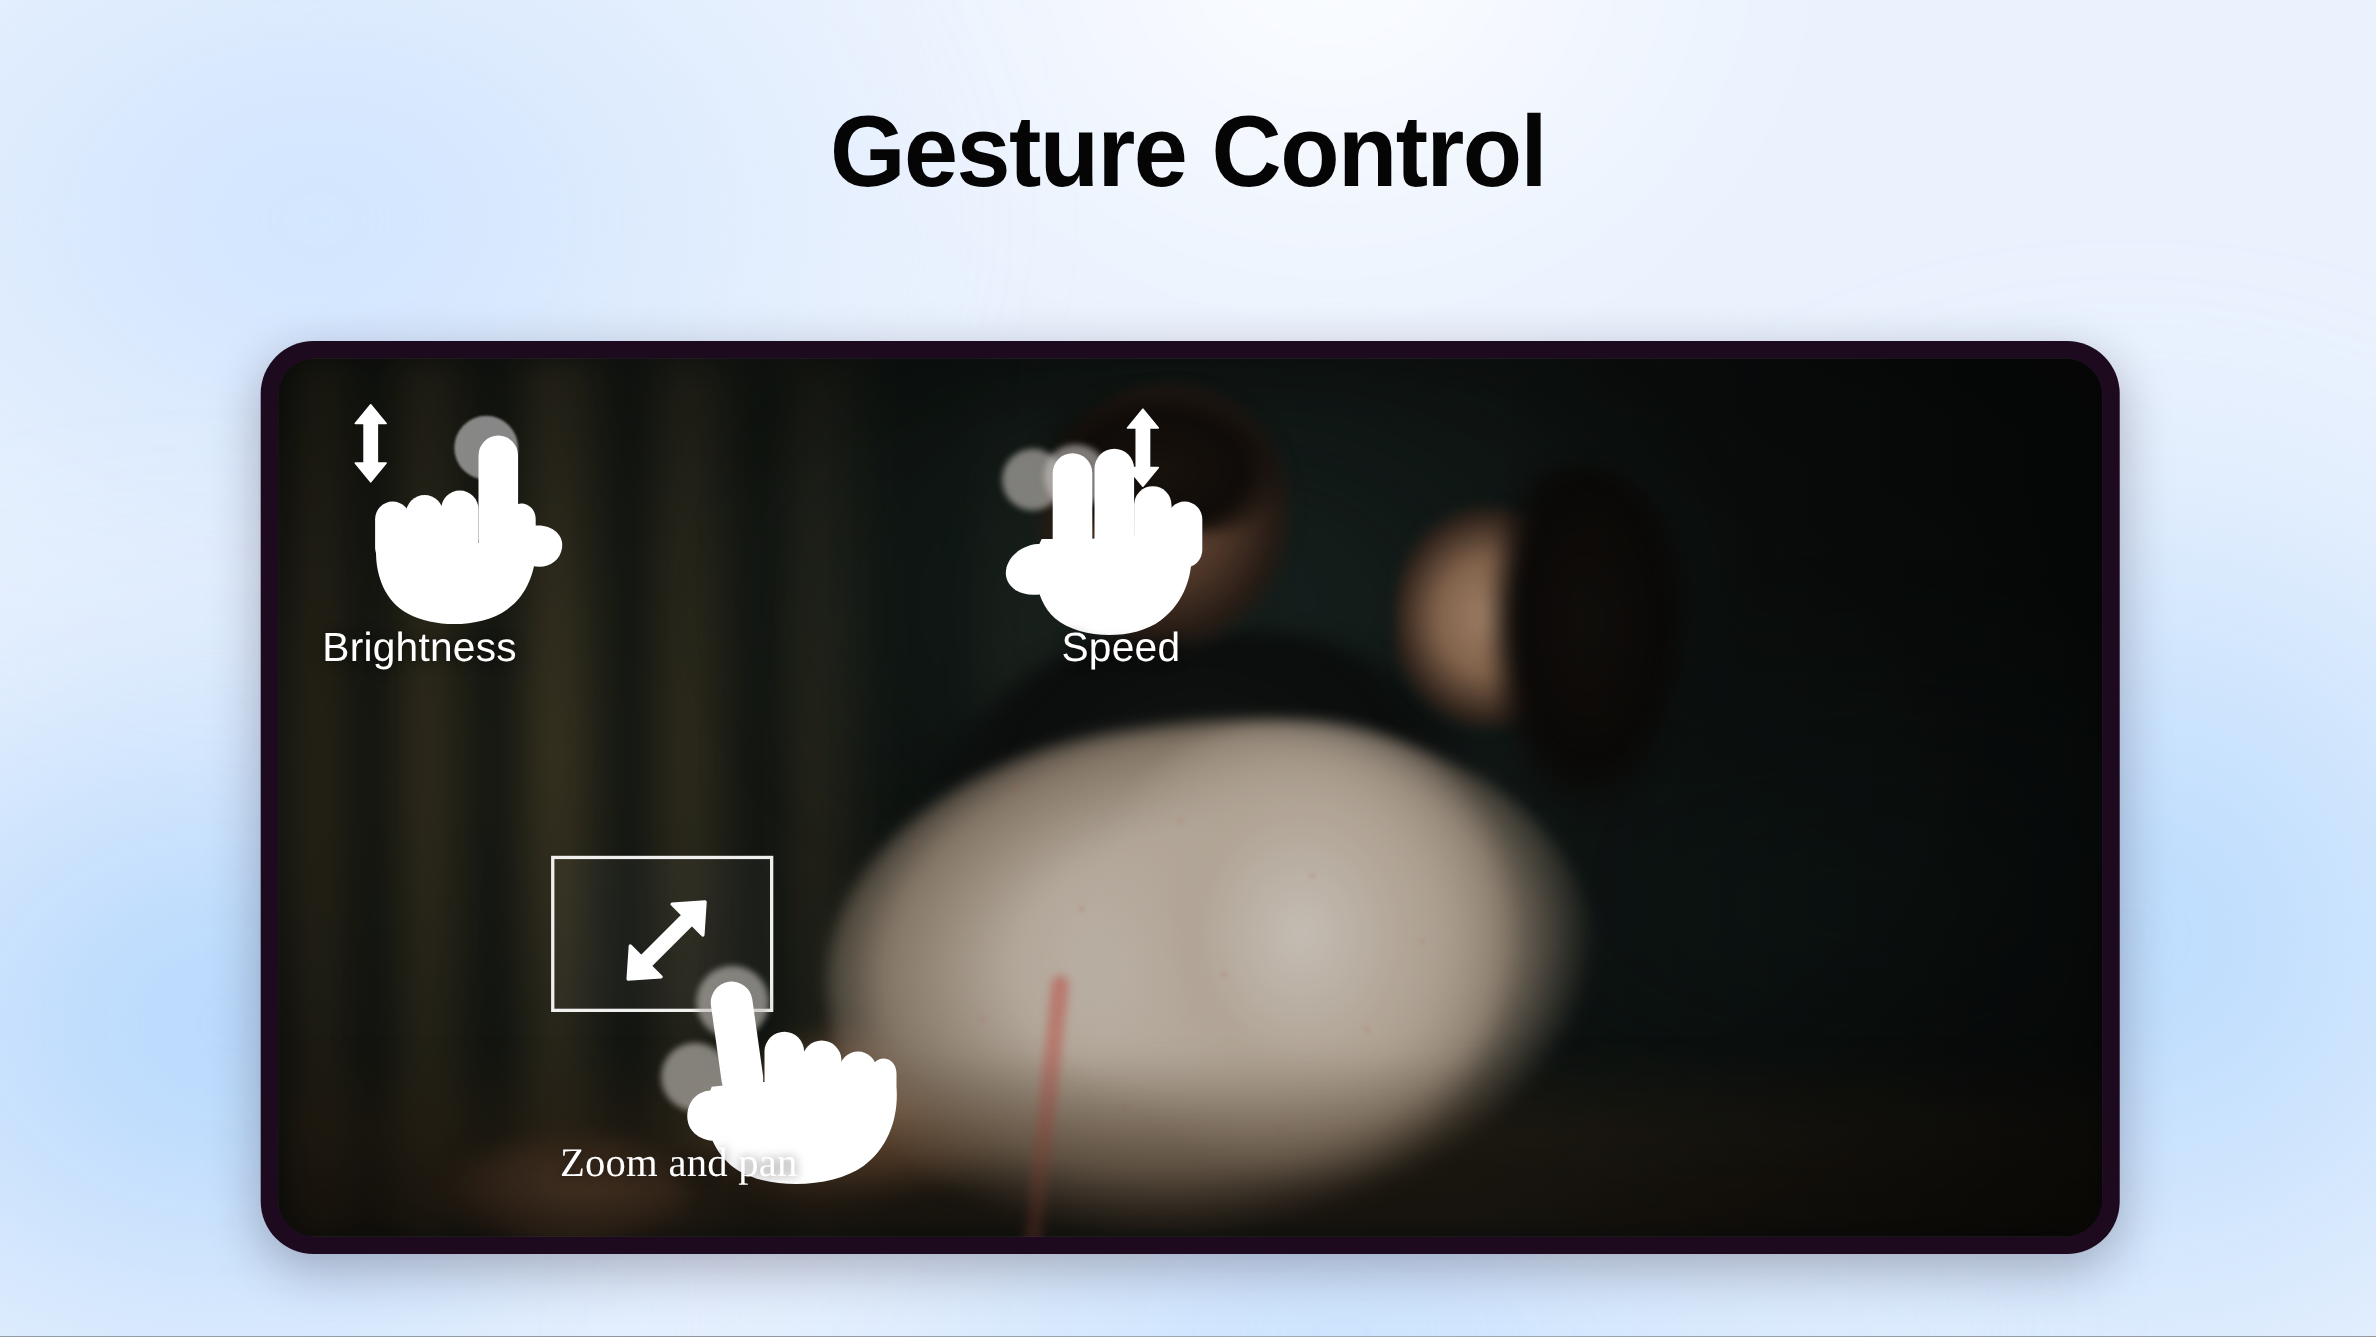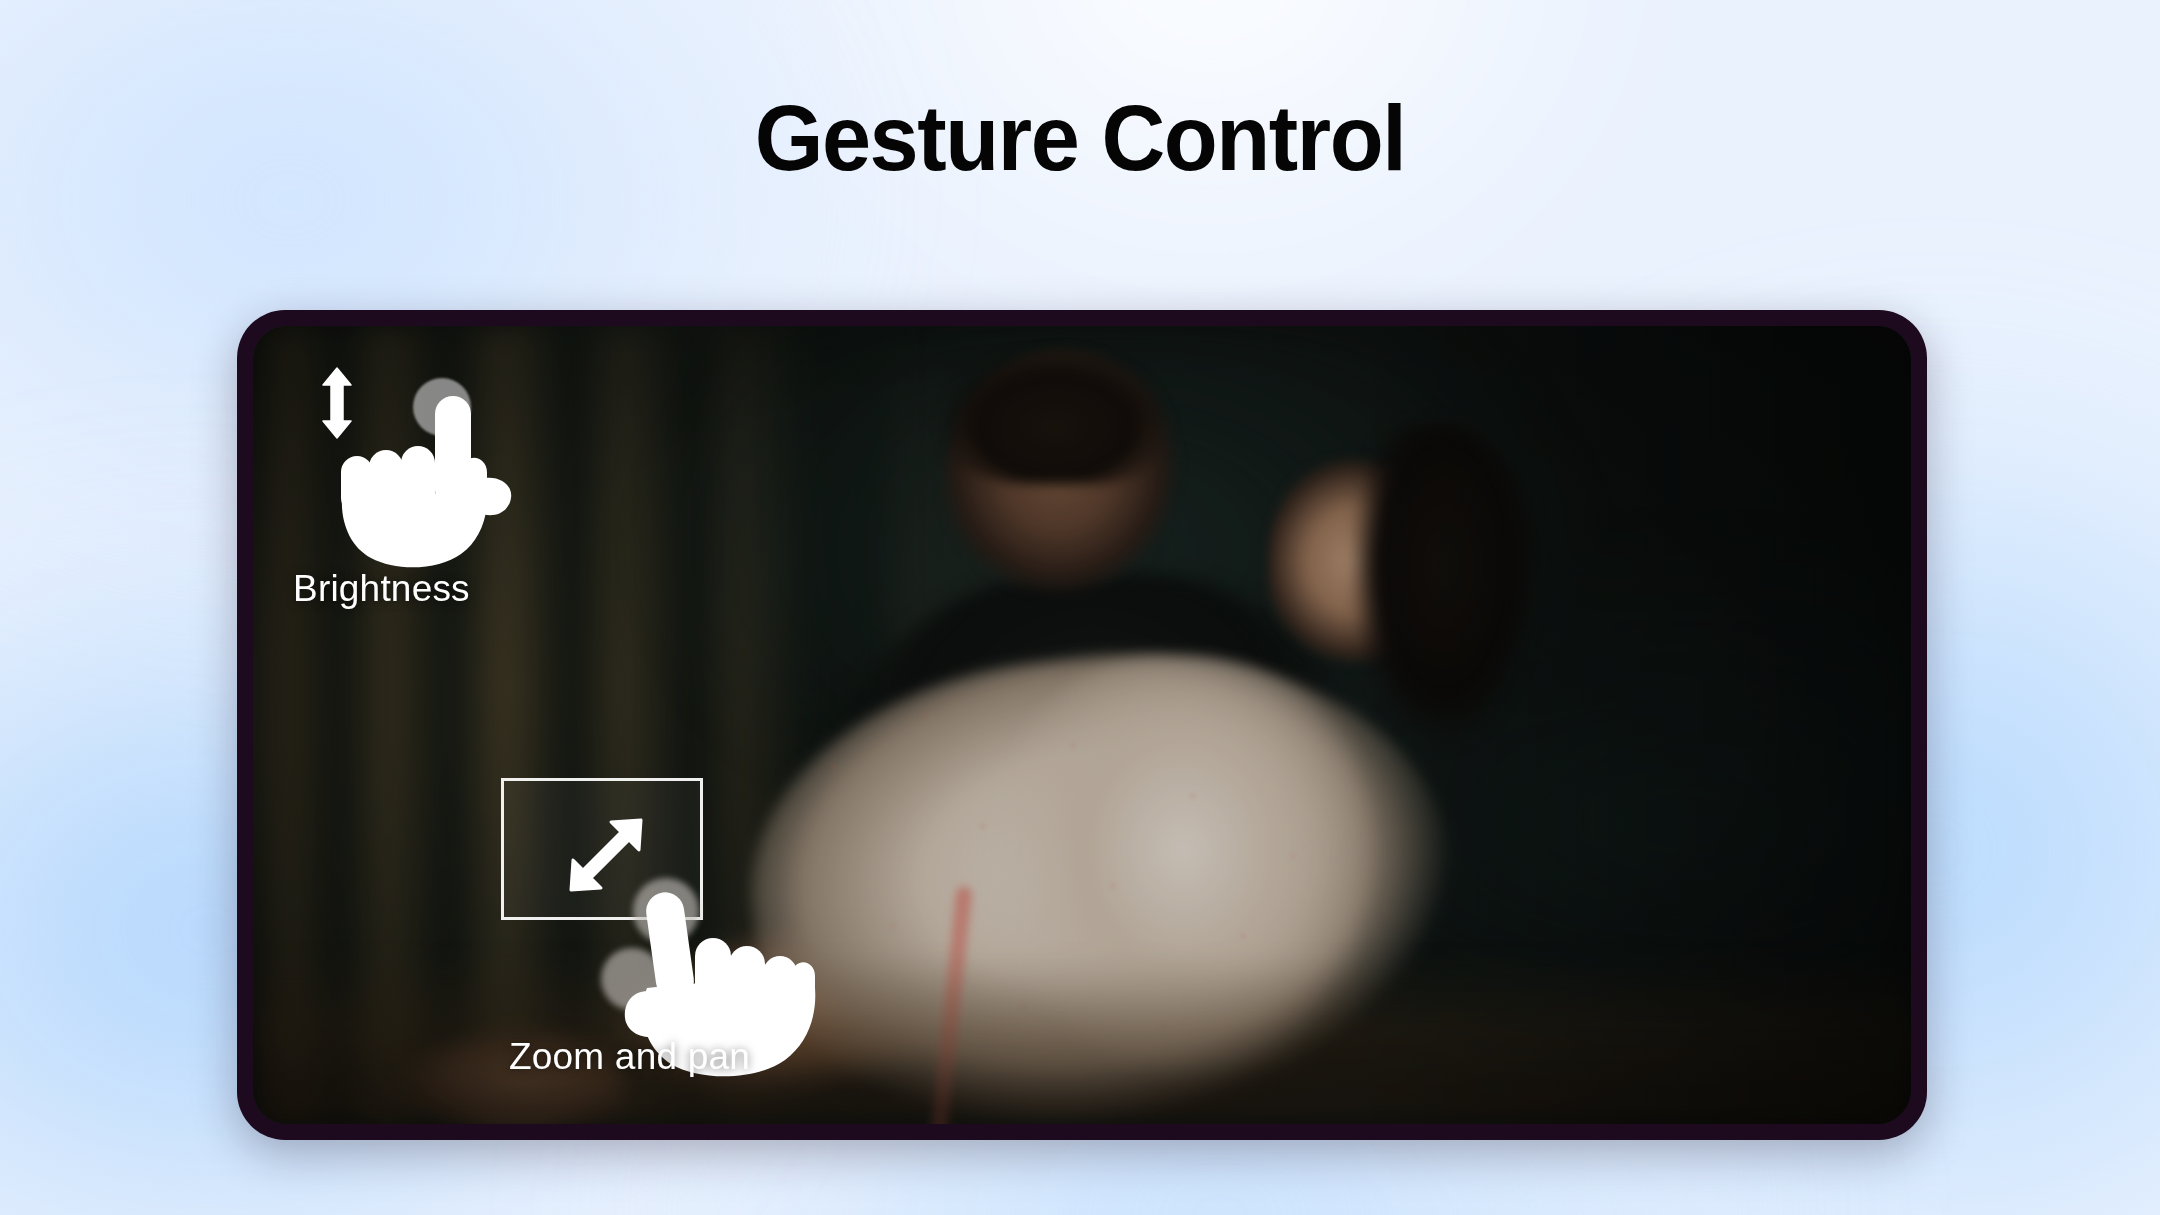--- a/index.html
+++ b/index.html
@@ -311,20 +311,48 @@
                      C146 146 154 120 152 96 L152 78
                      C152 66 140 60 132 66 L120 76 L112 100 Z"></path>
 
             <path d="M150 84 C166 82 178 92 176 104 C174 118 160 124 148 120 Z"></path>
           </g>
         </svg>
 
         <div class="g-label" style="left:0px; top:212px;">Brightness</div>
       </div>
 
+      <div class="gesture" style="left:500px; top:30px; width:400px; height:300px;">
+
+        <svg class="arrow-svg" style="left:268px; top:14px;" width="36" height="74" viewBox="0 0 36 74">
+          <path d="M18 2 L32 19 L24 19 L24 55 L32 55 L18 72 L4 55 L12 55 L12 19 L4 19 Z" fill="#ffffff" stroke="#ffffff" stroke-width="1.5" stroke-linejoin="round"></path>
+        </svg>
+
+        <div class="tap-blob soft" style="left:196px; top:48px; width:58px; height:58px;"></div>
+        <div class="tap-blob soft" style="left:158px; top:52px; width:56px; height:56px;"></div>
+
+        <svg class="hand-svg" style="left:150px; top:48px;" width="190" height="180" viewBox="0 0 190 180">
+          <g fill="#ffffff">
+
+            <rect x="92" y="4" width="36" height="104" rx="18"></rect>
+            <rect x="54" y="8" width="36" height="100" rx="18"></rect>
+
+            <rect x="128" y="38" width="34" height="72" rx="17"></rect>
+            <rect x="158" y="52" width="32" height="60" rx="16"></rect>
+
+            <path d="M44 86 C34 104 36 140 56 158 C80 178 128 178 152 160
+                     C174 144 182 118 180 94 L180 80
+                     C180 70 170 64 162 70 L150 82 L86 86 Z"></path>
+
+            <path d="M56 92 C36 86 16 96 12 112 C8 128 24 140 44 136 Z"></path>
+          </g>
+        </svg>
+
+        <div class="g-label" style="left:212px; top:212px;">Speed</div>
+      </div>
 
 
       <div class="gesture" style="left:230px; top:440px; width:520px; height:360px;">
 
         <div id="zoom-rect" style="left:18px; top:12px; width:202px; height:142px;"></div>
 
         <svg class="arrow-svg" style="left:82px; top:48px;" width="82" height="82" viewBox="0 0 82 82">
           <path d="M76 6 L74 36 L64 26 L26 64 L36 74 L6 76 L8 46 L18 56 L56 18 L46 8 Z" fill="#ffffff" stroke="#ffffff" stroke-width="3" stroke-linejoin="round"></path>
         </svg>
 
@@ -341,19 +369,19 @@
             <rect x="140" y="64" width="34" height="60" rx="17"></rect>
 
             <path d="M24 96 C14 120 20 154 48 172 C78 190 134 188 162 168
                      C186 150 194 122 192 96 L192 84
                      C192 72 180 66 172 74 L158 88 L60 92 Z"></path>
 
             <path d="M30 100 C12 96 0 110 2 126 C4 142 24 150 40 142 Z"></path>
           </g>
         </svg>
 
-        <div class="g-label" style="left:26px; top:270px;">Zoom and pan</div>
+        <div class="g-label" style="left:26px; top:270px;font-family:Liberation Serif, serif;">Zoom and pan</div>
       </div>
 
 
     </div>
   </div>
 </div>
 
 </body></html>

